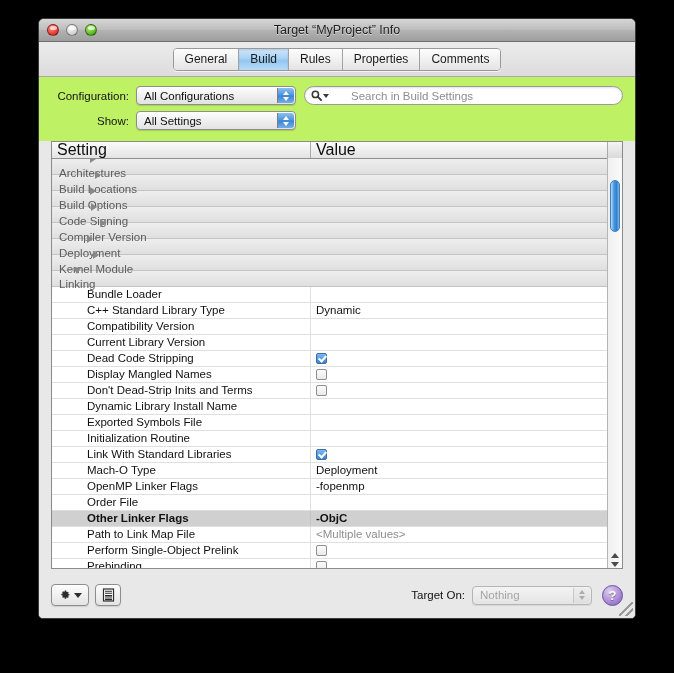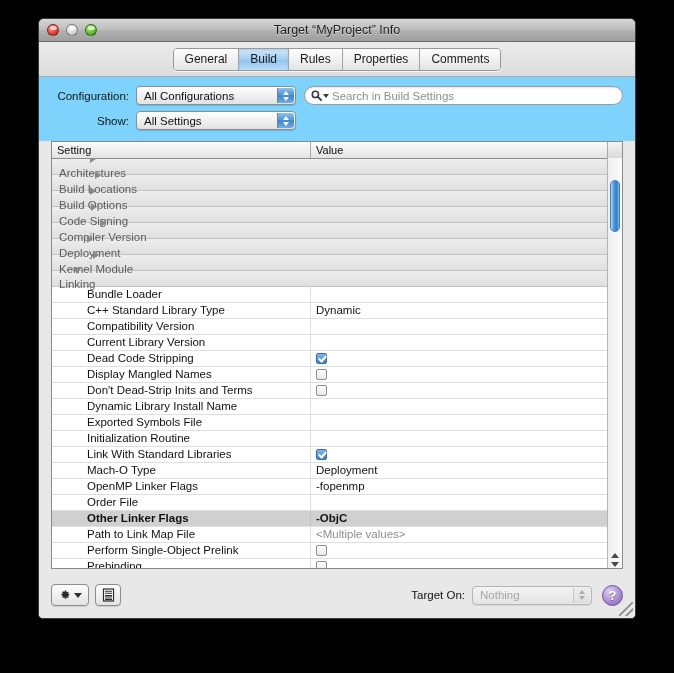--- a/index.html
+++ b/index.html
@@ -85,21 +85,21 @@
   }
   .tab:last-child { border-right: none; }
   .tab.selected {
     background: linear-gradient(to bottom, #cfe6fb, #a8d2f4 45%, #93c6f0 55%, #b9dcf8);
     box-shadow: inset 0 1px 2px rgba(0,0,0,0.12);
   }
 
   
   #controls {
     padding: 9px 12px 7px 12px;
-    background: #7dd3fc;
+    background: #bef264;
   }
   .ctrl-row { display: flex; align-items: center; margin-bottom: 6px; }
   .ctrl-row:last-child { margin-bottom: 4px; }
   .ctrl-label {
     font-size: 11.5px; color: #141414;
     width: 78px; text-align: right;
     margin-right: 7px;
   }
   .popup {
     position: relative;
@@ -145,41 +145,41 @@
     border-radius: 10px;
     background: #fff;
     display: flex; align-items: center;
     box-sizing: border-box;
     box-shadow: inset 0 1px 2px rgba(0,0,0,0.12);
   }
   .s-icon {
     margin-left: 6px; margin-right: 3px;
     display: flex; align-items: center; gap: 1px;
   }
-  .s-placeholder { font-size: 11.5px; color: #8d8d8d; }
+  .s-placeholder { font-size: 11.5px; color: #8d8d8d; margin-left: 19px; }
 
   
   #table-wrap {
     margin: 0 12px;
     border: 1px solid #8b8b8b;
     background: #fff;
     height: 428px;
     box-sizing: border-box;
     display: flex; flex-direction: column;
     position: relative;
   }
   #thead {
     display: flex;
     height: 16px;
     background: linear-gradient(to bottom, #fbfbfb, #e3e3e3);
     border-bottom: 1px solid #8e8e8e;
     flex: none;
   }
   .th {
-    font-size: 11px; color: #0d0d0d;
+    font-size: 16px; color: #0d0d0d;
     padding-left: 5px; line-height: 16px;
     box-sizing: border-box;
   }
   .th.setting { width: 259px; border-right: 1px solid #aaa; }
   .th.value   { flex: 1; }
   .th.corner  { width: 15px; border-left: 1px solid #aaa; background: linear-gradient(to bottom,#f4f4f4,#dadada); }
 
   #tbody {
     flex: 1;
     position: relative;

